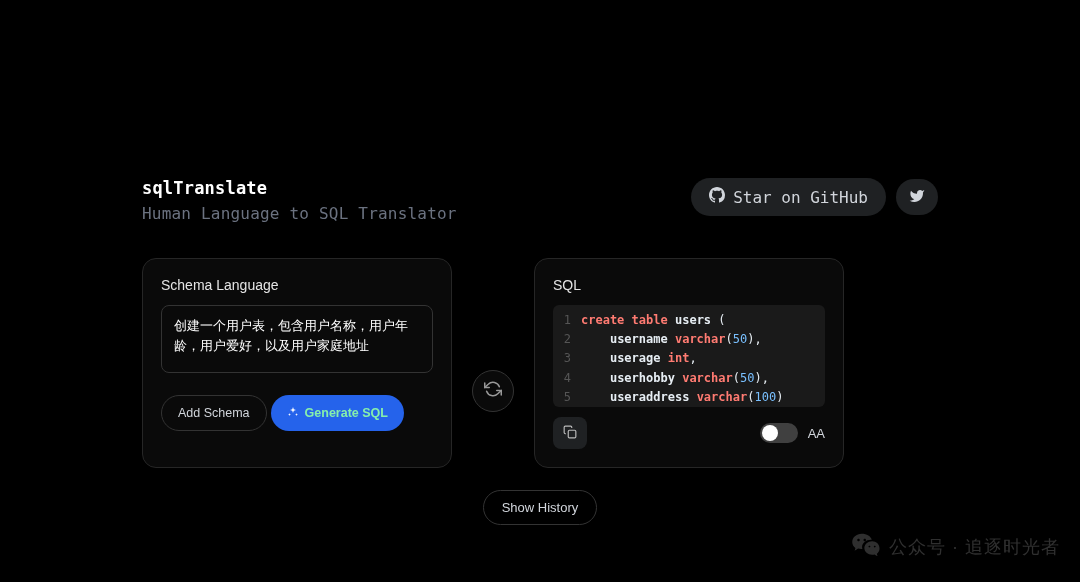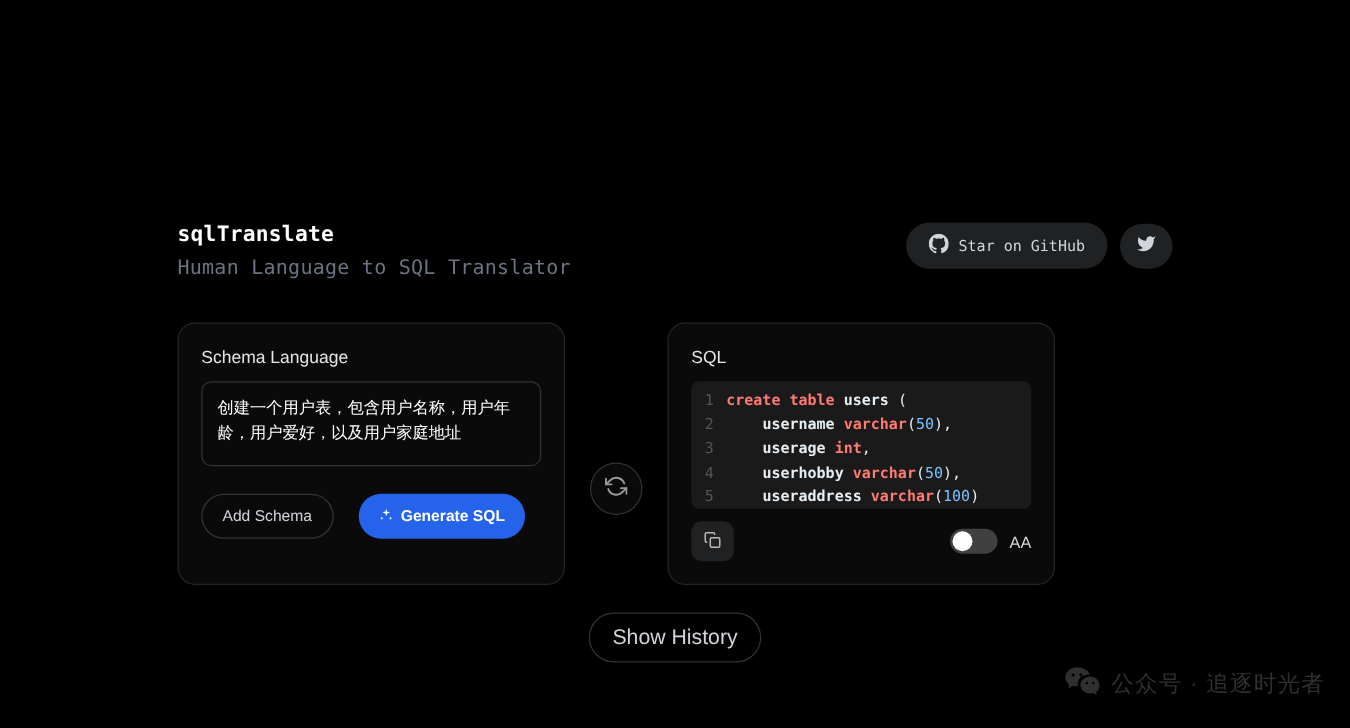--- a/index.html
+++ b/index.html
@@ -45,21 +45,21 @@
     .github-btn {
       background: #1f2123;
       border: none;
       border-radius: 20px;
       padding: 9px 18px;
       display: flex;
       align-items: center;
       gap: 8px;
       cursor: pointer;
       color: #d1d5db;
-      font-size: 12px;
+      font-size: 16px;
       font-family: inherit;
     }
     .twitter-btn {
       background: #1f2123;
       border: none;
       border-radius: 20px;
       width: 42px;
       height: 36px;
       display: flex;
       align-items: center;
@@ -106,42 +106,42 @@
       height: 68px;
       padding: 10px 12px;
       color: #fff;
       font-size: 13px;
       font-family: -apple-system, 'PingFang SC', sans-serif;
       resize: none;
       line-height: 1.5;
     }
     .btn-row {
       display: flex;
-      gap: 20px;
+      gap: 4px;
       margin-top: 18px;
     }
     .btn {
       border-radius: 20px;
       padding: 10px 16px;
       font-size: 12.5px;
       cursor: pointer;
       font-family: -apple-system, sans-serif;
       border: none;
       display: flex;
       align-items: center;
       gap: 6px;
     }
     .btn-outline {
       background: transparent;
       color: #d1d5db;
       border: 1px solid #333;
     }
     .btn-primary {
       background: #2563eb;
-      color: #ffffff;
+      color: #86efac;
       font-weight: 600;
     }
     .swap-circle {
       width: 42px;
       height: 42px;
       border-radius: 50%;
       border: 1px solid #333;
       background: #0a0a0a;
       display: flex;
       align-items: center;
@@ -226,21 +226,21 @@
       display: flex;
       justify-content: center;
       margin-top: 22px;
     }
     .history-btn {
       background: transparent;
       border: 1px solid #333;
       border-radius: 20px;
       padding: 9px 18px;
       color: #d1d5db;
-      font-size: 17px;
+      font-size: 13px;
       cursor: pointer;
       font-family: -apple-system, sans-serif;
     }
     .watermark {
       position: absolute;
       right: 20px;
       bottom: 18px;
       display: flex;
       align-items: center;
       gap: 8px;

